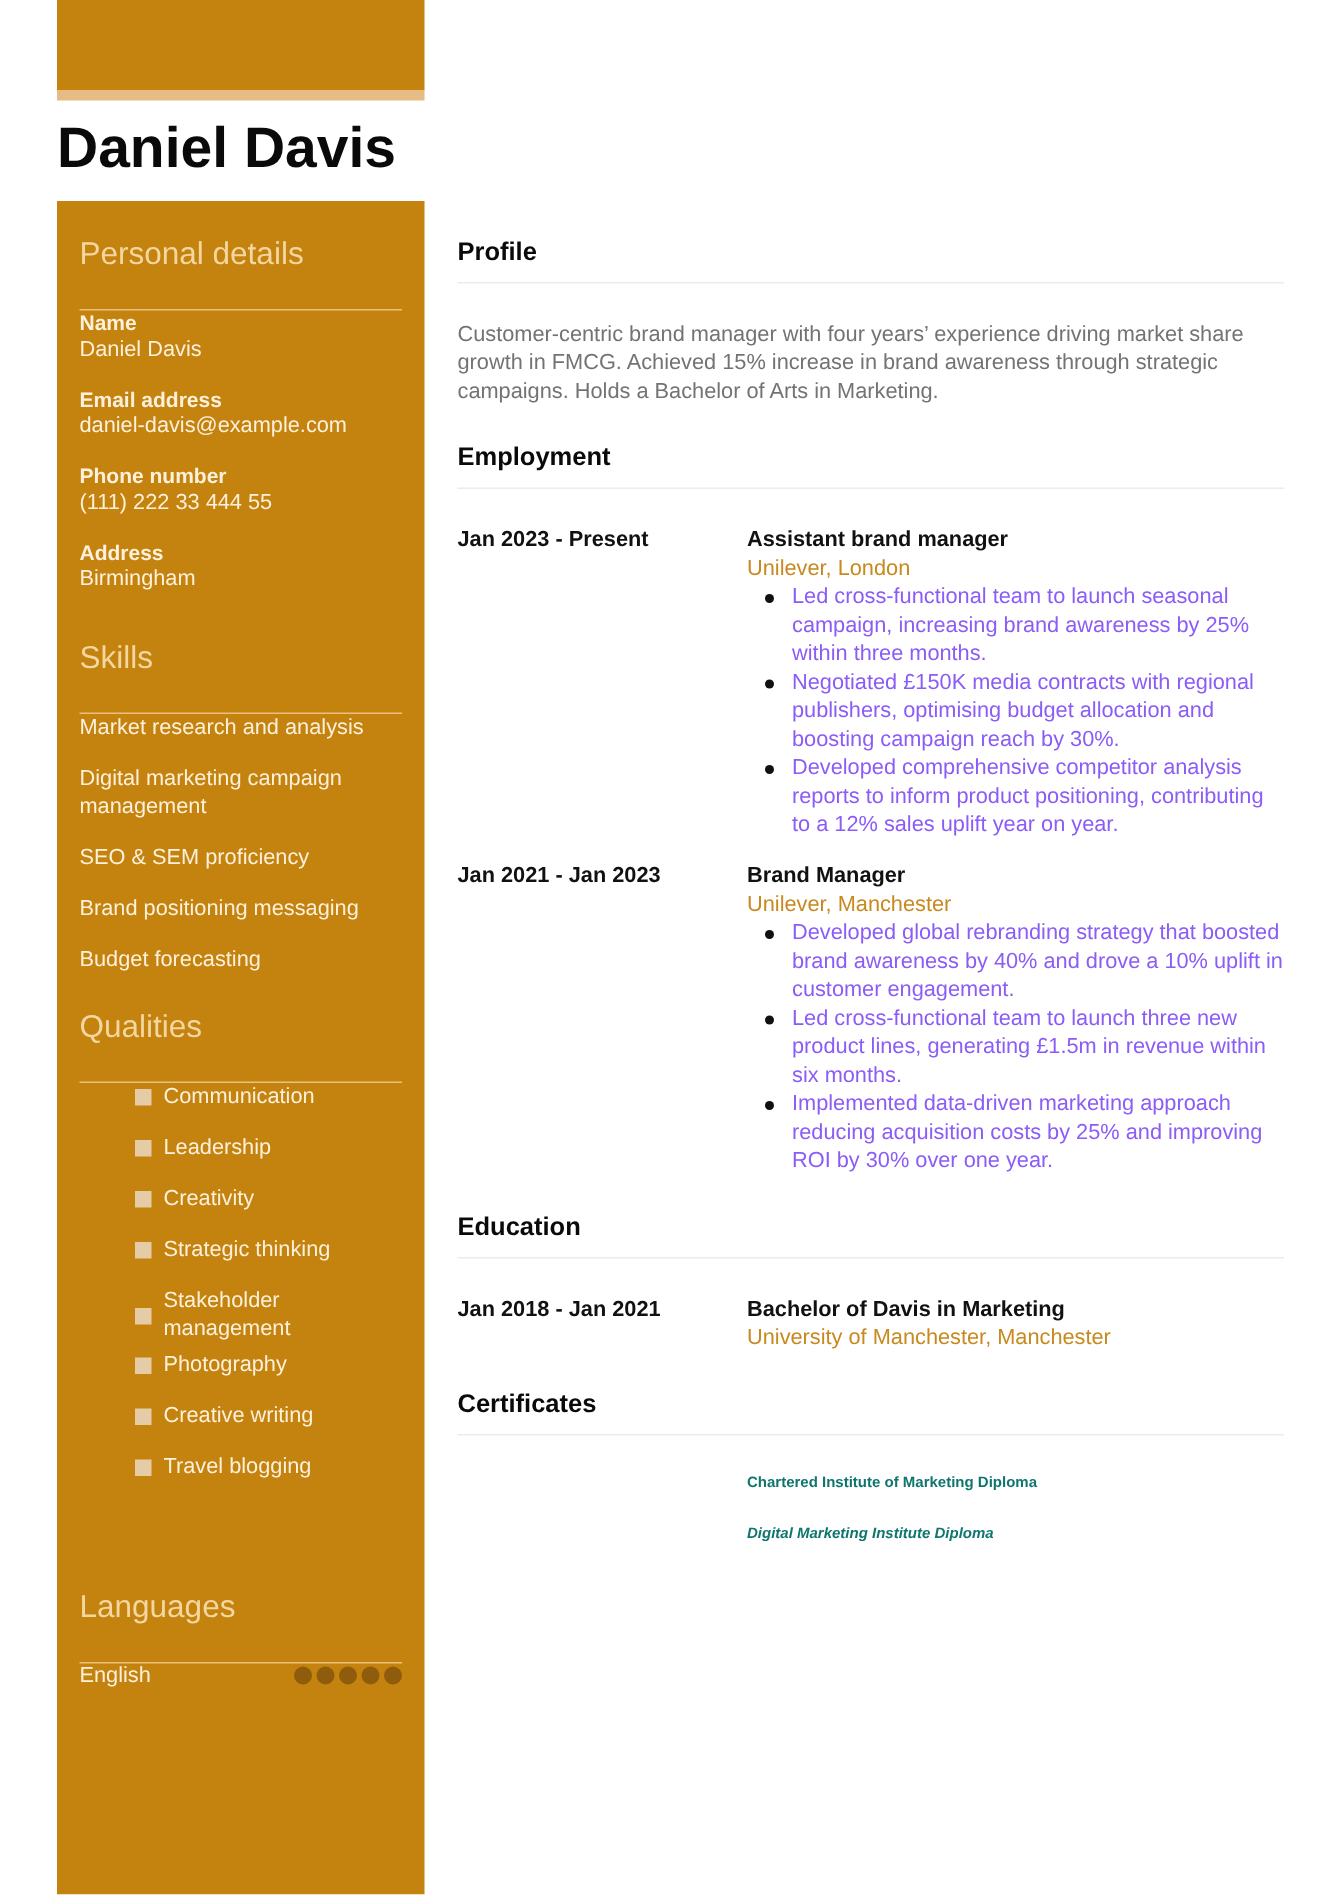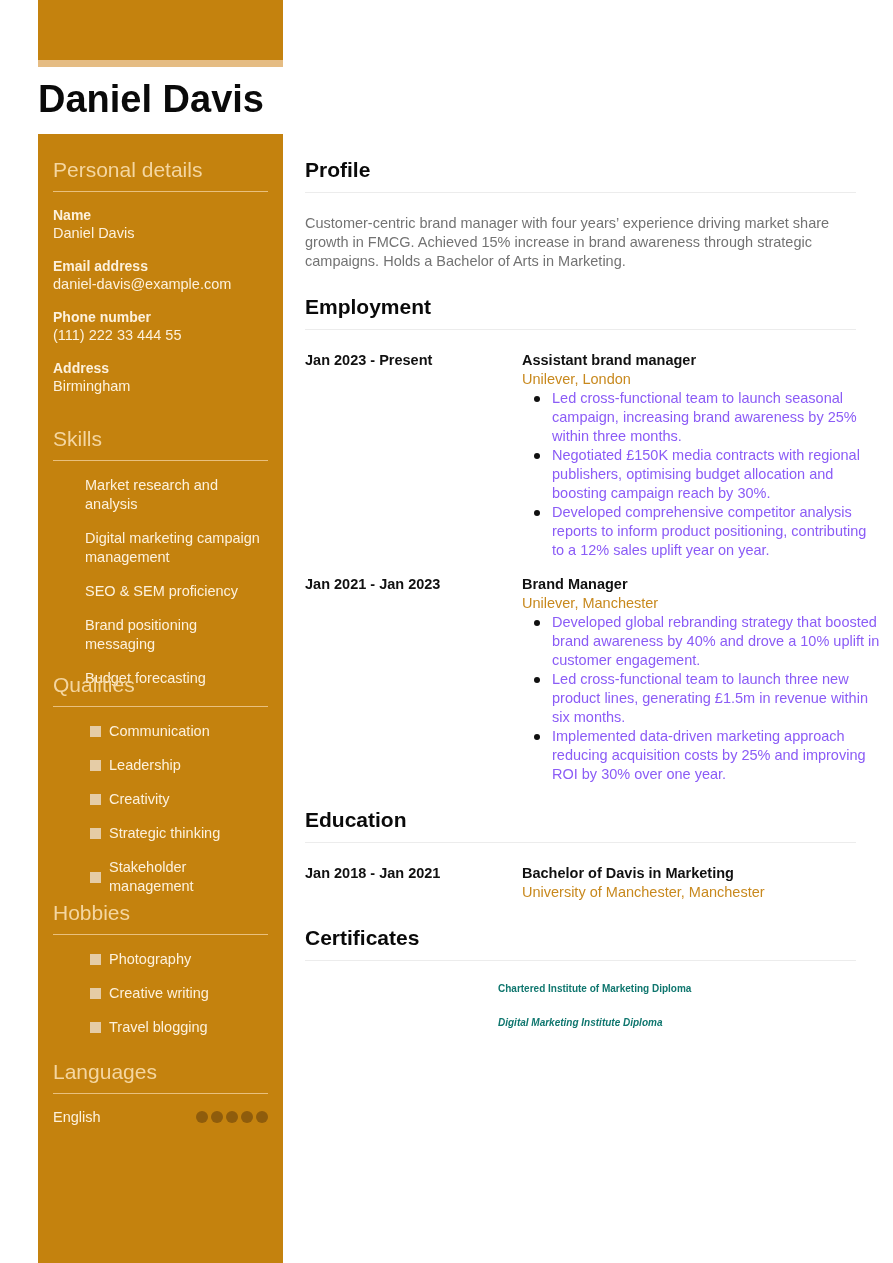--- a/index.html
+++ b/index.html
@@ -4,37 +4,37 @@
 <style>
   * { box-sizing: border-box; margin: 0; padding: 0; }
   html, body { width: 893px; height: 1263px; background: #ffffff; overflow: hidden; }
   body { position: relative; font-family: "Liberation Sans", sans-serif; color: #111; }
 
   .top-bar { position: absolute; left: 38px; top: 0; width: 245px; height: 60px; background: #C4820E; }
   .top-stripe { position: absolute; left: 38px; top: 60px; width: 245px; height: 7px; background: #E5BC83; }
   .name { position: absolute; left: 38px; top: 78px; font-size: 38px; font-weight: bold; color: #0a0a0a; letter-spacing: 0px; }
 
   .sidebar { position: absolute; left: 38px; top: 134px; width: 245px; height: 1129px; background: #C4820E; padding: 0 15px; color: #FDF1DC; }
-  .sb-heading { font-size: 21px; color: #F4D6A0; font-weight: normal; padding-bottom: 9px; border-bottom: 1px solid #E9C07E; margin-bottom: 15px; }
+  .sb-heading { font-size: 21px; color: #F4D6A0; font-weight: normal; padding-bottom: 24px; border-bottom: 1px solid #E9C07E; margin-bottom: 0; }
   .sb-section { position: absolute; left: 15px; width: 215px; }
   .pd-label { font-size: 14px; font-weight: bold; color: #FDF1DC; line-height: 17px; }
   .pd-value { font-size: 14.5px; color: #FDF1DC; line-height: 19px; margin-bottom: 15px; }
-  .skill { font-size: 14.5px; line-height: 19px; margin-bottom: 15px; color: #FDF1DC; margin-left: 32px; }
+  .skill { font-size: 14.5px; line-height: 19px; margin-bottom: 15px; color: #FDF1DC; }
   .bullet-item { display: flex; align-items: center; font-size: 14.5px; line-height: 19px; margin-bottom: 15px; color: #FDF1DC; padding-left: 37px; }
   .sq { width: 11px; height: 11px; background: #E5CCA6; margin-right: 8px; flex: 0 0 auto; }
   .lang-row { display: flex; justify-content: space-between; align-items: center; font-size: 14.5px; }
   .dots { display: flex; gap: 3px; }
   .dot { width: 12px; height: 12px; border-radius: 50%; background: #8E5C0C; }
 
   .main { position: absolute; left: 305px; top: 0; width: 551px; }
-  .m-heading { position: absolute; left: 0; width: 551px; font-size: 21px; font-weight: bold; color: #0a0a0a; padding-bottom: 10px; border-bottom: 1px solid #ececec; }
+  .m-heading { position: absolute; left: 0; width: 551px; font-size: 17px; font-weight: bold; color: #0a0a0a; padding-bottom: 10px; border-bottom: 1px solid #ececec; }
   .profile-text { position: absolute; left: 0; width: 551px; font-size: 14.5px; line-height: 19px; color: #737373; }
   .entry { position: absolute; left: 0; width: 551px; }
   .date { position: absolute; left: 0; top: 0; font-size: 14.5px; font-weight: bold; color: #111; line-height: 19px; }
-  .detail { position: absolute; left: 193px; top: 0; width: 360px; margin-left: 24px; }
+  .detail { position: absolute; left: 193px; top: 0; width: 360px; }
   .job-title { font-size: 14.5px; font-weight: bold; color: #111; line-height: 19px; }
   .company { font-size: 14.5px; color: #C8891E; line-height: 19px; }
   .bullets { list-style: none; padding-left: 30px; }
   .bullets li { position: relative; font-size: 14.5px; line-height: 19px; color: #8b5cf6; }
   .bullets li::before { content: ""; position: absolute; left: -18px; top: 7px; width: 6px; height: 6px; border-radius: 50%; background: #111; }
   .cert { position: absolute; left: 193px; font-size: 10px; font-weight: bold; color: #0f766e; }
 </style>
 </head>
 <body>
 
@@ -91,21 +91,20 @@
         <span class="sq"></span>
         <span>Strategic thinking</span>
       </div>
     <div class="bullet-item">
         <span class="sq"></span>
         <span>Stakeholder management</span>
       </div>
   </section>
 
   <section class="sb-section" style="top:767px;">
-    <h2 class="sb-heading">Hobbies</h2>
     <div class="bullet-item">
         <span class="sq"></span>
         <span>Photography</span>
       </div>
     <div class="bullet-item">
         <span class="sq"></span>
         <span>Creative writing</span>
       </div>
     <div class="bullet-item">
         <span class="sq"></span>

